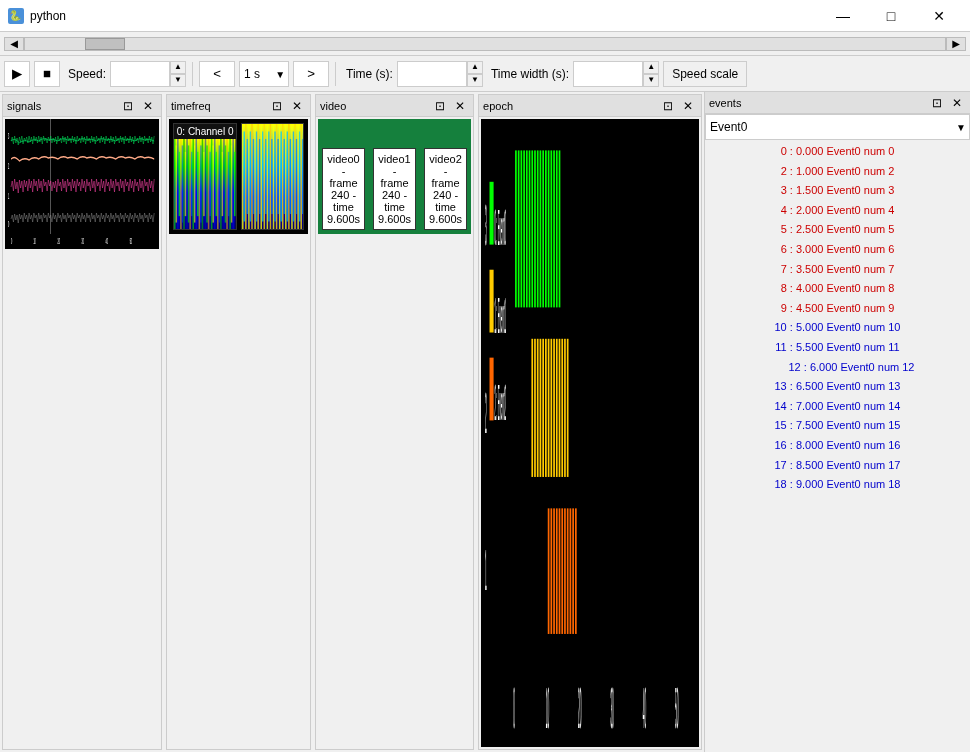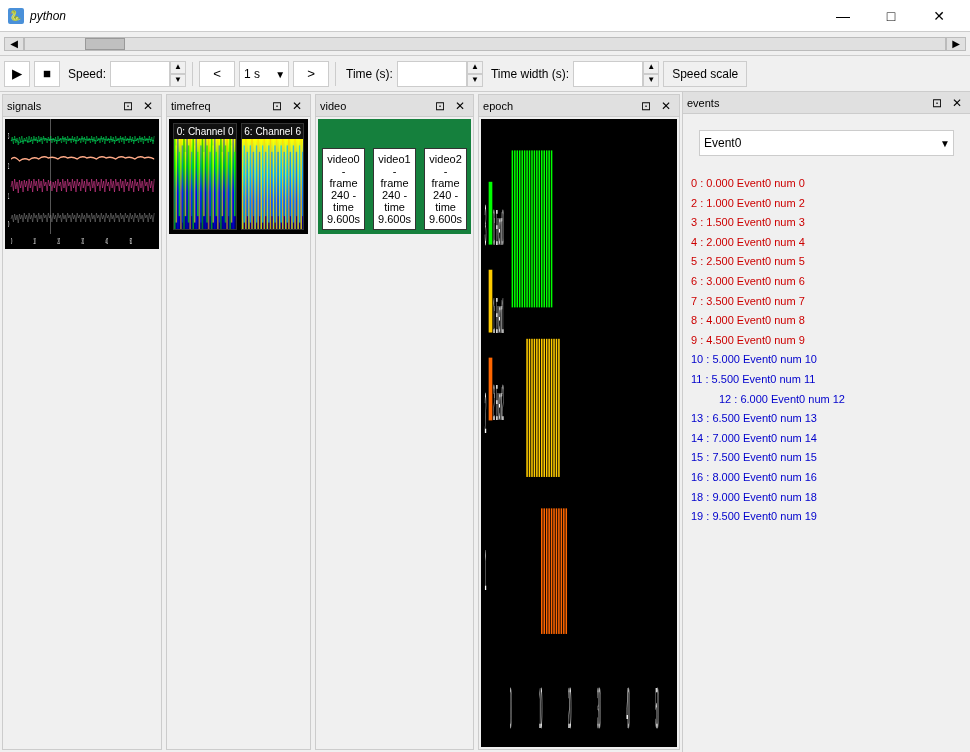--- a/index.html
+++ b/index.html
@@ -2,21 +2,21 @@
 <html><head>
   <meta charset="utf-8">
   <style>
     * { box-sizing: border-box; margin: 0; padding: 0; }
     body { font-family: 'Segoe UI', Arial, sans-serif; font-size: 12px; background: #f0f0f0; width: 970px; height: 752px; overflow: hidden; }
     
     
     .title-bar { background: #fff; display: flex; align-items: center; justify-content: space-between; padding: 4px 8px; border-bottom: 1px solid #ccc; height: 32px; }
     .title-bar-left { display: flex; align-items: center; gap: 6px; }
     .title-bar-icon { width: 16px; height: 16px; background: #4a90d9; border-radius: 2px; display: flex; align-items: center; justify-content: center; color: white; font-size: 10px; font-weight: bold; }
-    .title-bar-title { font-size: 12px; font-style: italic; }
+    .title-bar-title { font-size: 12px; }
     .title-bar-controls { display: flex; gap: 2px; }
     .title-bar-btn { width: 46px; height: 24px; background: transparent; border: none; cursor: pointer; display: flex; align-items: center; justify-content: center; font-size: 14px; }
 
     
     .scrollbar-area { height: 24px; background: #f0f0f0; border-bottom: 1px solid #ccc; display: flex; align-items: center; padding: 2px 4px; }
     .scrollbar-track { flex: 1; height: 14px; background: #e0e0e0; border: 1px solid #bbb; position: relative; }
     .scrollbar-thumb { width: 40px; height: 12px; background: #c0c0c0; border: 1px solid #999; position: absolute; left: 60px; top: 0; }
     .scroll-arrow { width: 20px; height: 14px; background: #e0e0e0; border: 1px solid #bbb; display: flex; align-items: center; justify-content: center; cursor: pointer; font-size: 10px; }
 
     
@@ -24,21 +24,21 @@
     .toolbar-btn { height: 26px; min-width: 26px; background: #fff; border: 1px solid #ccc; cursor: pointer; display: flex; align-items: center; justify-content: center; padding: 0 4px; }
     .spinner-input { display: flex; align-items: center; }
     .spinner-input input { width: 80px; height: 26px; border: 1px solid #ccc; padding: 0 4px; background: white; }
     .spinner-arrows { display: flex; flex-direction: column; }
     .spinner-arrow { width: 16px; height: 13px; background: #f0f0f0; border: 1px solid #ccc; display: flex; align-items: center; justify-content: center; cursor: pointer; font-size: 8px; line-height: 1; }
     .toolbar-label { font-size: 12px; margin-left: 4px; }
 
     
     .main-layout { display: flex; height: calc(752px - 32px - 24px - 36px); }
     .left-panel { flex: 1; display: flex; flex-direction: row; overflow: hidden; min-width: 0; }
-    .right-panel { width: 288px; border-left: 1px solid #ccc; display: flex; flex-direction: column; background: #f0f0f0; }
+    .right-panel { width: 266px; border-left: 1px solid #ccc; display: flex; flex-direction: column; background: #f0f0f0; }
 
     
     .panel-section { border: 1px solid #ccc; margin: 2px; background: #f0f0f0; position: relative; }
     .panel-header { display: flex; align-items: center; justify-content: space-between; padding: 2px 4px; background: #e0e0e0; border-bottom: 1px solid #ccc; height: 22px; }
     .panel-title { font-size: 11px; font-weight: normal; }
     .panel-controls { display: flex; gap: 2px; }
     .panel-ctrl-btn { width: 18px; height: 16px; background: transparent; border: none; cursor: pointer; display: flex; align-items: center; justify-content: center; font-size: 12px; }
 
     
     .signals-section { flex: 0 0 160px; }
@@ -56,24 +56,24 @@
     .video-canvas { background: #15803d; margin: 2px; height: 115px; display: flex; gap: 8px; padding: 4px; align-items: flex-end; }
     .video-frame { flex: 1; background: #fff; border: 1px solid #333; display: flex; align-items: center; justify-content: center; font-size: 11px; color: #000; text-align: center; padding: 4px; }
 
     
     .epoch-section { flex: 1; min-height: 100px; }
     .epoch-canvas { background: #000; margin: 2px; height: calc(100% - 26px); position: relative; overflow: hidden; min-height: 80px; }
 
     
     .events-header { display: flex; align-items: center; justify-content: space-between; padding: 2px 4px; background: #e0e0e0; border-bottom: 1px solid #ccc; height: 22px; }
     .events-title { font-size: 11px; }
-    .events-dropdown { margin: 16px; }
+    .events-dropdown { margin: 0; }
     .events-dropdown select { width: calc(100% - 8px); height: 24px; border: 1px solid #ccc; background: white; font-size: 11px; padding: 0 4px; }
     .events-list { overflow-y: auto; flex: 1; padding: 2px 0; }
-    .event-item { padding: 1px 8px; font-size: 11px; line-height: 1.6; white-space: nowrap; }
+    .event-item { padding: 1px 8px; font-size: 11px; line-height: 1.6; white-space: nowrap; text-align: center; }
 
     
     .signals-svg { width: 100%; height: 100%; }
 
     
     .dropdown-wrapper { position: relative; display: inline-block; }
     .dropdown-wrapper select { -webkit-appearance: none; appearance: none; padding-right: 20px; }
     .dropdown-arrow { position: absolute; right: 4px; top: 50%; transform: translateY(-50%); pointer-events: none; font-size: 10px; }
 
     .auto-scale-btn { height: 26px; padding: 0 8px; background: #f0f0f0; border: 1px solid #ccc; cursor: pointer; font-size: 12px; white-space: nowrap; }
@@ -268,21 +268,20 @@
               <text x="45" y="85" fill="white" font-size="8">10</text>
               <text x="93" y="85" fill="white" font-size="8">20</text>
               <text x="141" y="85" fill="white" font-size="8">30</text>
               <text x="189" y="85" fill="white" font-size="8">40</text>
               <text x="237" y="85" fill="white" font-size="8">50</text>
             </svg>
           </div>
         </div>
 
         <div class="timefreq-chart">
-          <div class="timefreq-title">6: Channel 6</div>
           <div class="timefreq-plot">
             <svg width="100%" height="100%" viewBox="0 0 280 70" preserveAspectRatio="none">
               <defs>
                 <linearGradient id="spec6" x1="0%" y1="0%" x2="0%" y2="100%">
                   <stop offset="0%" style="stop-color:#ffff00"></stop>
                   <stop offset="40%" style="stop-color:#00aaff"></stop>
                   <stop offset="70%" style="stop-color:#0000ff"></stop>
                   <stop offset="100%" style="stop-color:#000066"></stop>
                 </linearGradient>
               </defs>
@@ -454,18 +453,18 @@
         <div class="event-item" style="color: rgb(204, 0, 0);">7 : 3.500 Event0 num 7</div>
         <div class="event-item" style="color: rgb(204, 0, 0);">8 : 4.000 Event0 num 8</div>
         <div class="event-item" style="color: rgb(204, 0, 0);">9 : 4.500 Event0 num 9</div>
         <div class="event-item" style="color: rgb(0, 0, 204);">10 : 5.000 Event0 num 10</div>
         <div class="event-item" style="color: rgb(0, 0, 204);">11 : 5.500 Event0 num 11</div>
         <div class="event-item" style="color: rgb(0, 0, 204); margin-left: 28px;">12 : 6.000 Event0 num 12</div>
         <div class="event-item" style="color: rgb(0, 0, 204);">13 : 6.500 Event0 num 13</div>
         <div class="event-item" style="color: rgb(0, 0, 204);">14 : 7.000 Event0 num 14</div>
         <div class="event-item" style="color: rgb(0, 0, 204);">15 : 7.500 Event0 num 15</div>
         <div class="event-item" style="color: rgb(0, 0, 204);">16 : 8.000 Event0 num 16</div>
+        <div class="event-item" style="color: rgb(0, 0, 204);">17 : 8.500 Event0 num 17</div>
         <div class="event-item" style="color: rgb(0, 0, 204);">18 : 9.000 Event0 num 18</div>
-        <div class="event-item" style="color: rgb(0, 0, 204);">19 : 9.500 Event0 num 19</div>
       </div>
   </div>
 
 </div>
 
 </body></html>

